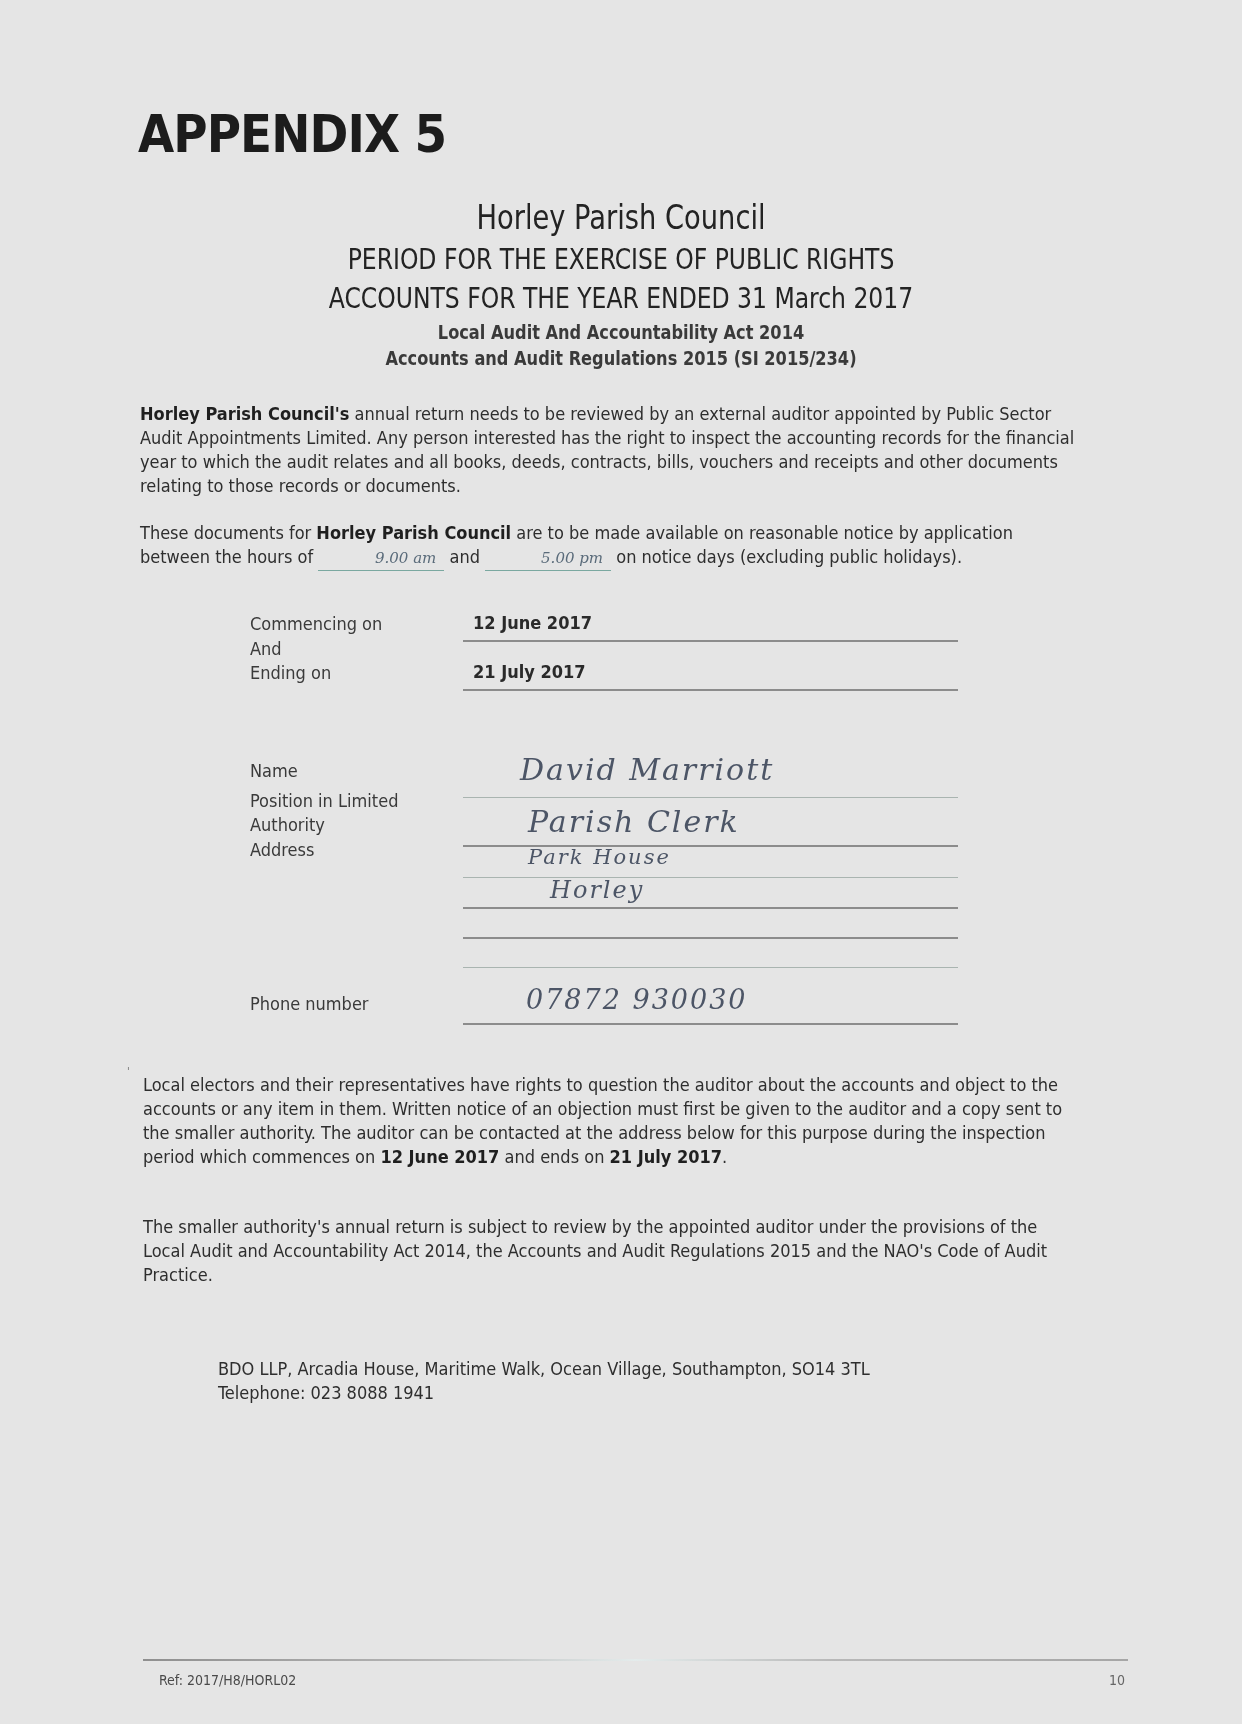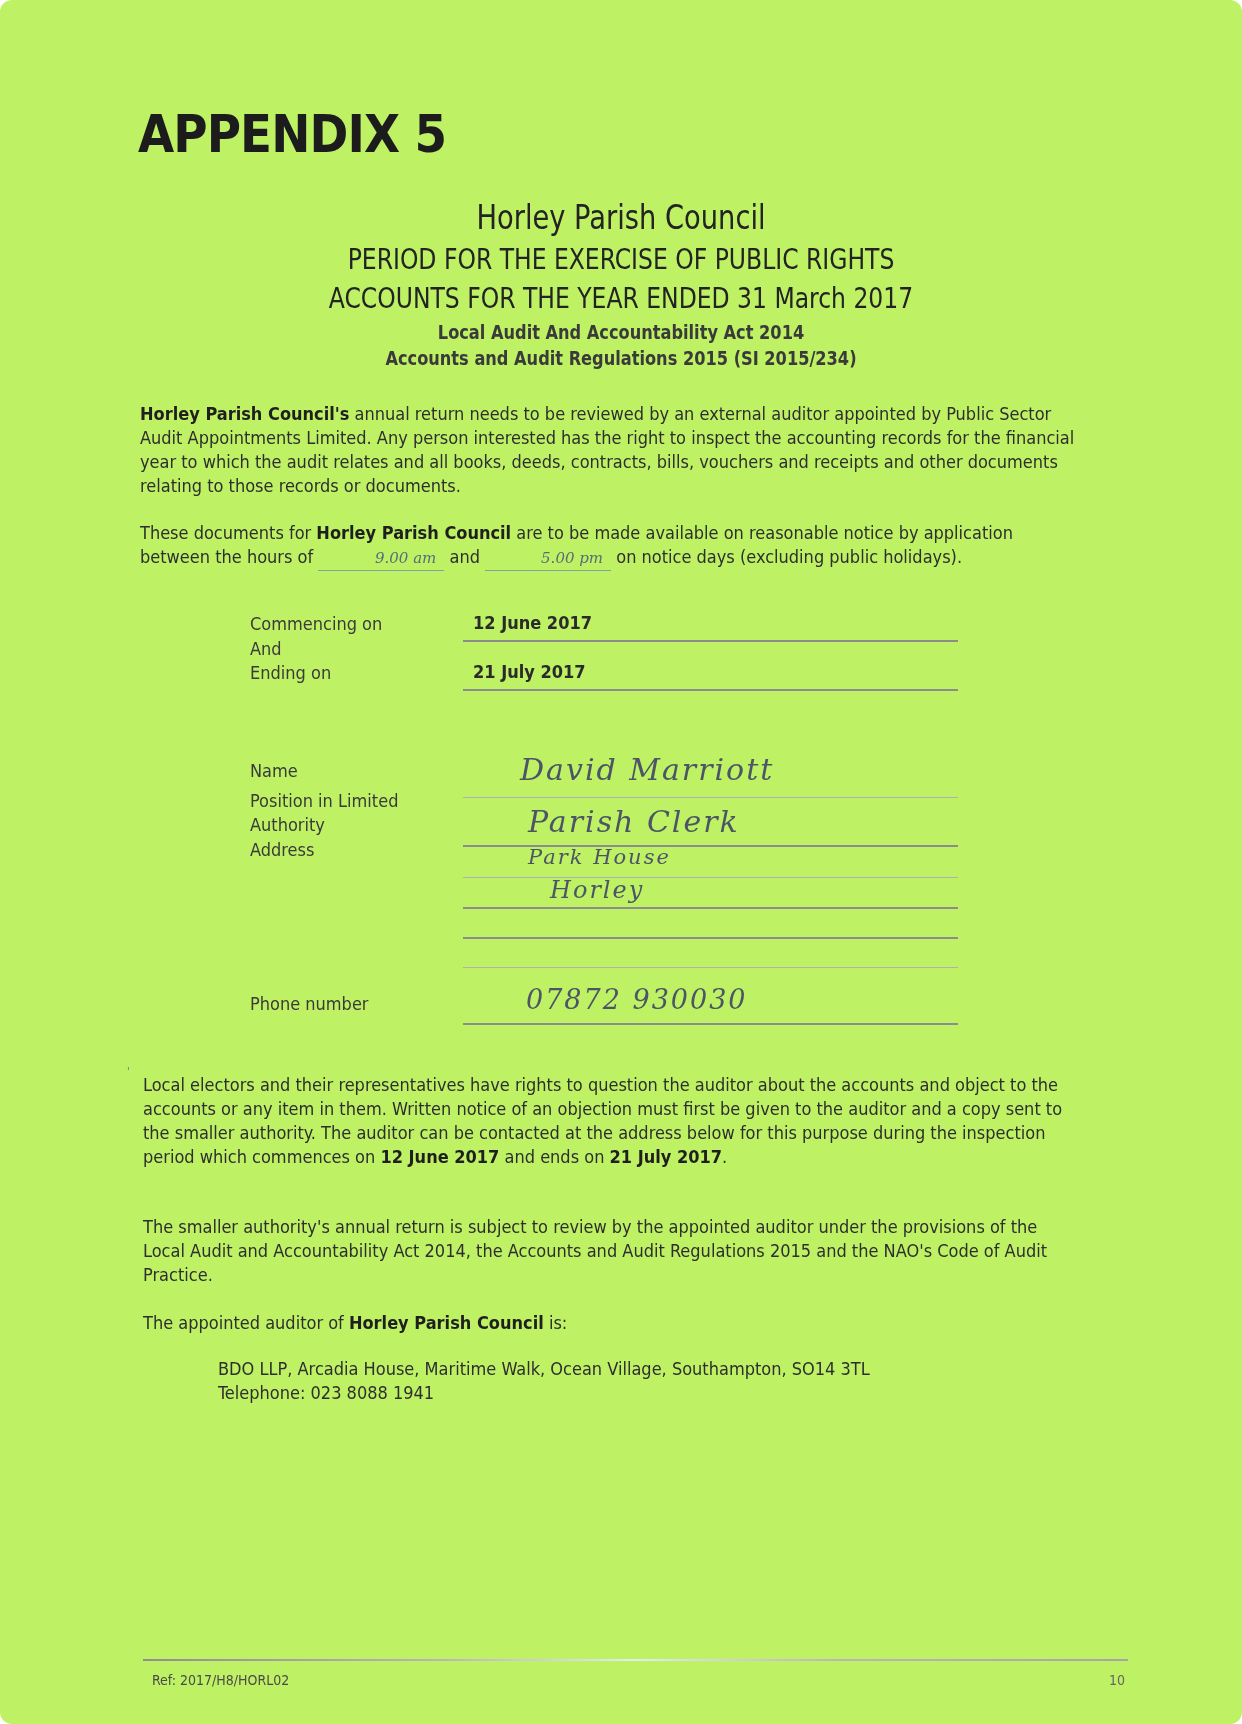--- a/index.html
+++ b/index.html
@@ -11,22 +11,21 @@
       width: 1242px;
       height: 1724px;
       position: relative;
       overflow: hidden;
       font-family: "DejaVu Sans Condensed", "DejaVu Sans", sans-serif;
       color: #2b2b2b;
     }
     .page {
       position: absolute;
       inset: 0;
-      background: #bef264;
-      border-radius: 12px;
+      background: #e5e5e5;
     }
     .appendix-title {
       position: absolute;
       left: 138px;
       top: 104px;
       font-family: "DejaVu Sans", sans-serif;
       font-weight: bold;
       font-size: 52px;
       letter-spacing: -1px;
       color: #1c1c1c;
@@ -148,21 +147,21 @@
     .footer-rule {
       position: absolute;
       left: 143px;
       top: 1659px;
       width: 985px;
       height: 2px;
       background: linear-gradient(90deg, #8f8f8f 0%, #b6b6b6 30%, #e4ecec 50%, #b8b8b8 70%, #a6a6a6 100%);
     }
     .footer-ref {
       position: absolute;
-      left: 152px;
+      left: 159px;
       top: 1672px;
       font-size: 14px;
       color: #4a4a4a;
     }
     .footer-page {
       position: absolute;
       left: 1109px;
       top: 1672px;
       font-size: 14px;
       color: #666;
@@ -214,21 +213,20 @@
   <div class="field-label" style="top:992px;">Phone number</div>
   <div class="hand-value" style="left:526px; top:984px; font-size:27px;">07872  930030</div>
   <div class="field-line" style="top:1023px;"></div>
 
   <div class="tick-mark">'</div>
 
   <p class="para para-4"><span>Local electors and their representatives have rights to question the auditor about the accounts and object to the accounts or any item in them.  Written notice of an objection must first be given to the auditor and a copy sent to the smaller authority.  The auditor can be contacted at the address below for this purpose during the inspection period which commences on </span><b>12 June 2017</b><span> and ends on </span><b>21 July 2017</b><span>.</span></p>
 
   <p class="para para-5">The smaller authority's annual return is subject to review by the appointed auditor under the provisions of the Local Audit and Accountability Act 2014, the Accounts and Audit Regulations 2015 and the NAO's Code of Audit Practice.</p>
 
-  <p class="para para-6"><span>The appointed auditor of </span><b>Horley Parish Council</b><span> is:</span></p>
 
   <div class="auditor-address">
     <div>BDO LLP, Arcadia House, Maritime Walk, Ocean Village, Southampton, SO14 3TL</div>
     <div>Telephone: 023 8088 1941</div>
   </div>
 
   <div class="footer-rule"></div>
   <div class="footer-ref">Ref: 2017/H8/HORL02</div>
   <div class="footer-page">10</div>
 </div>

